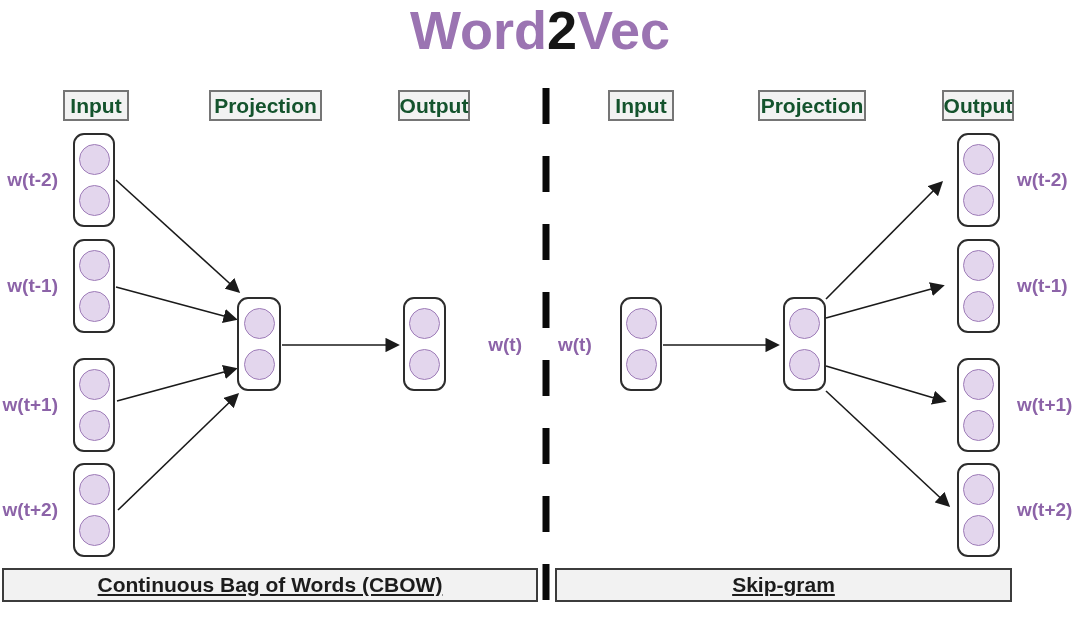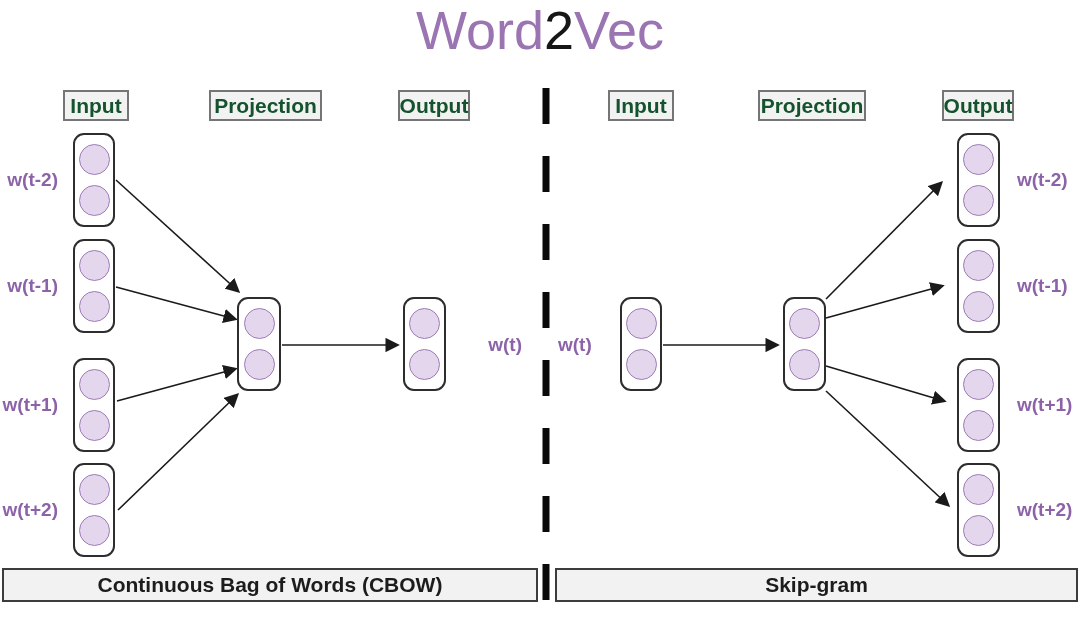--- a/index.html
+++ b/index.html
@@ -2,21 +2,21 @@
 <html style="--title_purple: #9b74b2; --title_dark: #161616; --label_purple: #8c63a8; --neuron_fill: #e3d6ed; --neuron_border: #9e7cb8; --node_border: #2d2d2d; --box_bg: #f2f2f2; --hdr_border: #757575; --caption_border: #3c3c3c; --arrow_color: #1a1a1a; --divider_color: #0a0a0a;"><head>
 <meta charset="utf-8">
 <style>
   html,body { margin:0; padding:0; background:#ffffff; }
   .canvas {
     position:relative; width:1080px; height:617px; background:#ffffff;
     font-family:"Liberation Sans", sans-serif; overflow:hidden;
   }
   .title {
     position:absolute; left:0; top:2px; width:1080px; text-align:center;
-    font-size:54px; font-weight:normal; letter-spacing:0px; line-height:56px;
+    font-size:54px; font-weight:bold; letter-spacing:0px; line-height:56px;
   }
   .title .purple { color:var(--title_purple,#9b74b2); }
   .title .dark   { color:var(--title_dark,#161616); }
 
   .hdr {
     position:absolute; box-sizing:border-box; height:31px;
     background:var(--box_bg,#f2f2f2); border:2px solid var(--hdr_border,#757575);
     display:flex; align-items:center; justify-content:center;
     font-size:21px; font-weight:bold; color:#14532d;
   }
@@ -36,21 +36,21 @@
     position:absolute; font-size:19px; font-weight:bold; line-height:26px;
     color:var(--label_purple,#8c63a8); white-space:nowrap;
   }
   .wlabel.right { text-align:right; }
   .wlabel.left  { text-align:left; }
 
   .caption {
     position:absolute; box-sizing:border-box; height:34px; top:568px;
     background:var(--box_bg,#f2f2f2); border:2px solid var(--caption_border,#3c3c3c);
     display:flex; align-items:center; justify-content:center;
-    font-size:21px; font-weight:bold; color:#1c1c1c;
+    font-size:21px; font-weight:bold; color:#1c1c1c;text-decoration:underline;
   }
 
   svg.wires { position:absolute; left:0; top:0; z-index:1; }
 </style>
 </head>
 <body>
 
 <div class="canvas">
 
   <div class="title">
@@ -148,15 +148,15 @@
 
   <div class="wlabel right" style="left:442px; width:80px; top:332px;">w(t)</div>
   <div class="wlabel left" style="left:558px; width:80px; top:332px;">w(t)</div>
 
   <div class="wlabel left" style="left:1017px; width:62px; top:167px;">w(t-2)</div>
   <div class="wlabel left" style="left:1017px; width:62px; top:273px;">w(t-1)</div>
   <div class="wlabel left" style="left:1017px; width:62px; top:392px;">w(t+1)</div>
   <div class="wlabel left" style="left:1017px; width:62px; top:497px;">w(t+2)</div>
 
   <div class="caption" style="left:2px;   width:536px;">Continuous Bag of Words (CBOW)</div>
-  <div class="caption" style="left:555px; width:523px;text-align:right;">Skip-gram</div>
+  <div class="caption" style="left:555px; width:457px;text-align:right;">Skip-gram</div>
 
 </div>
 
 </body></html>

